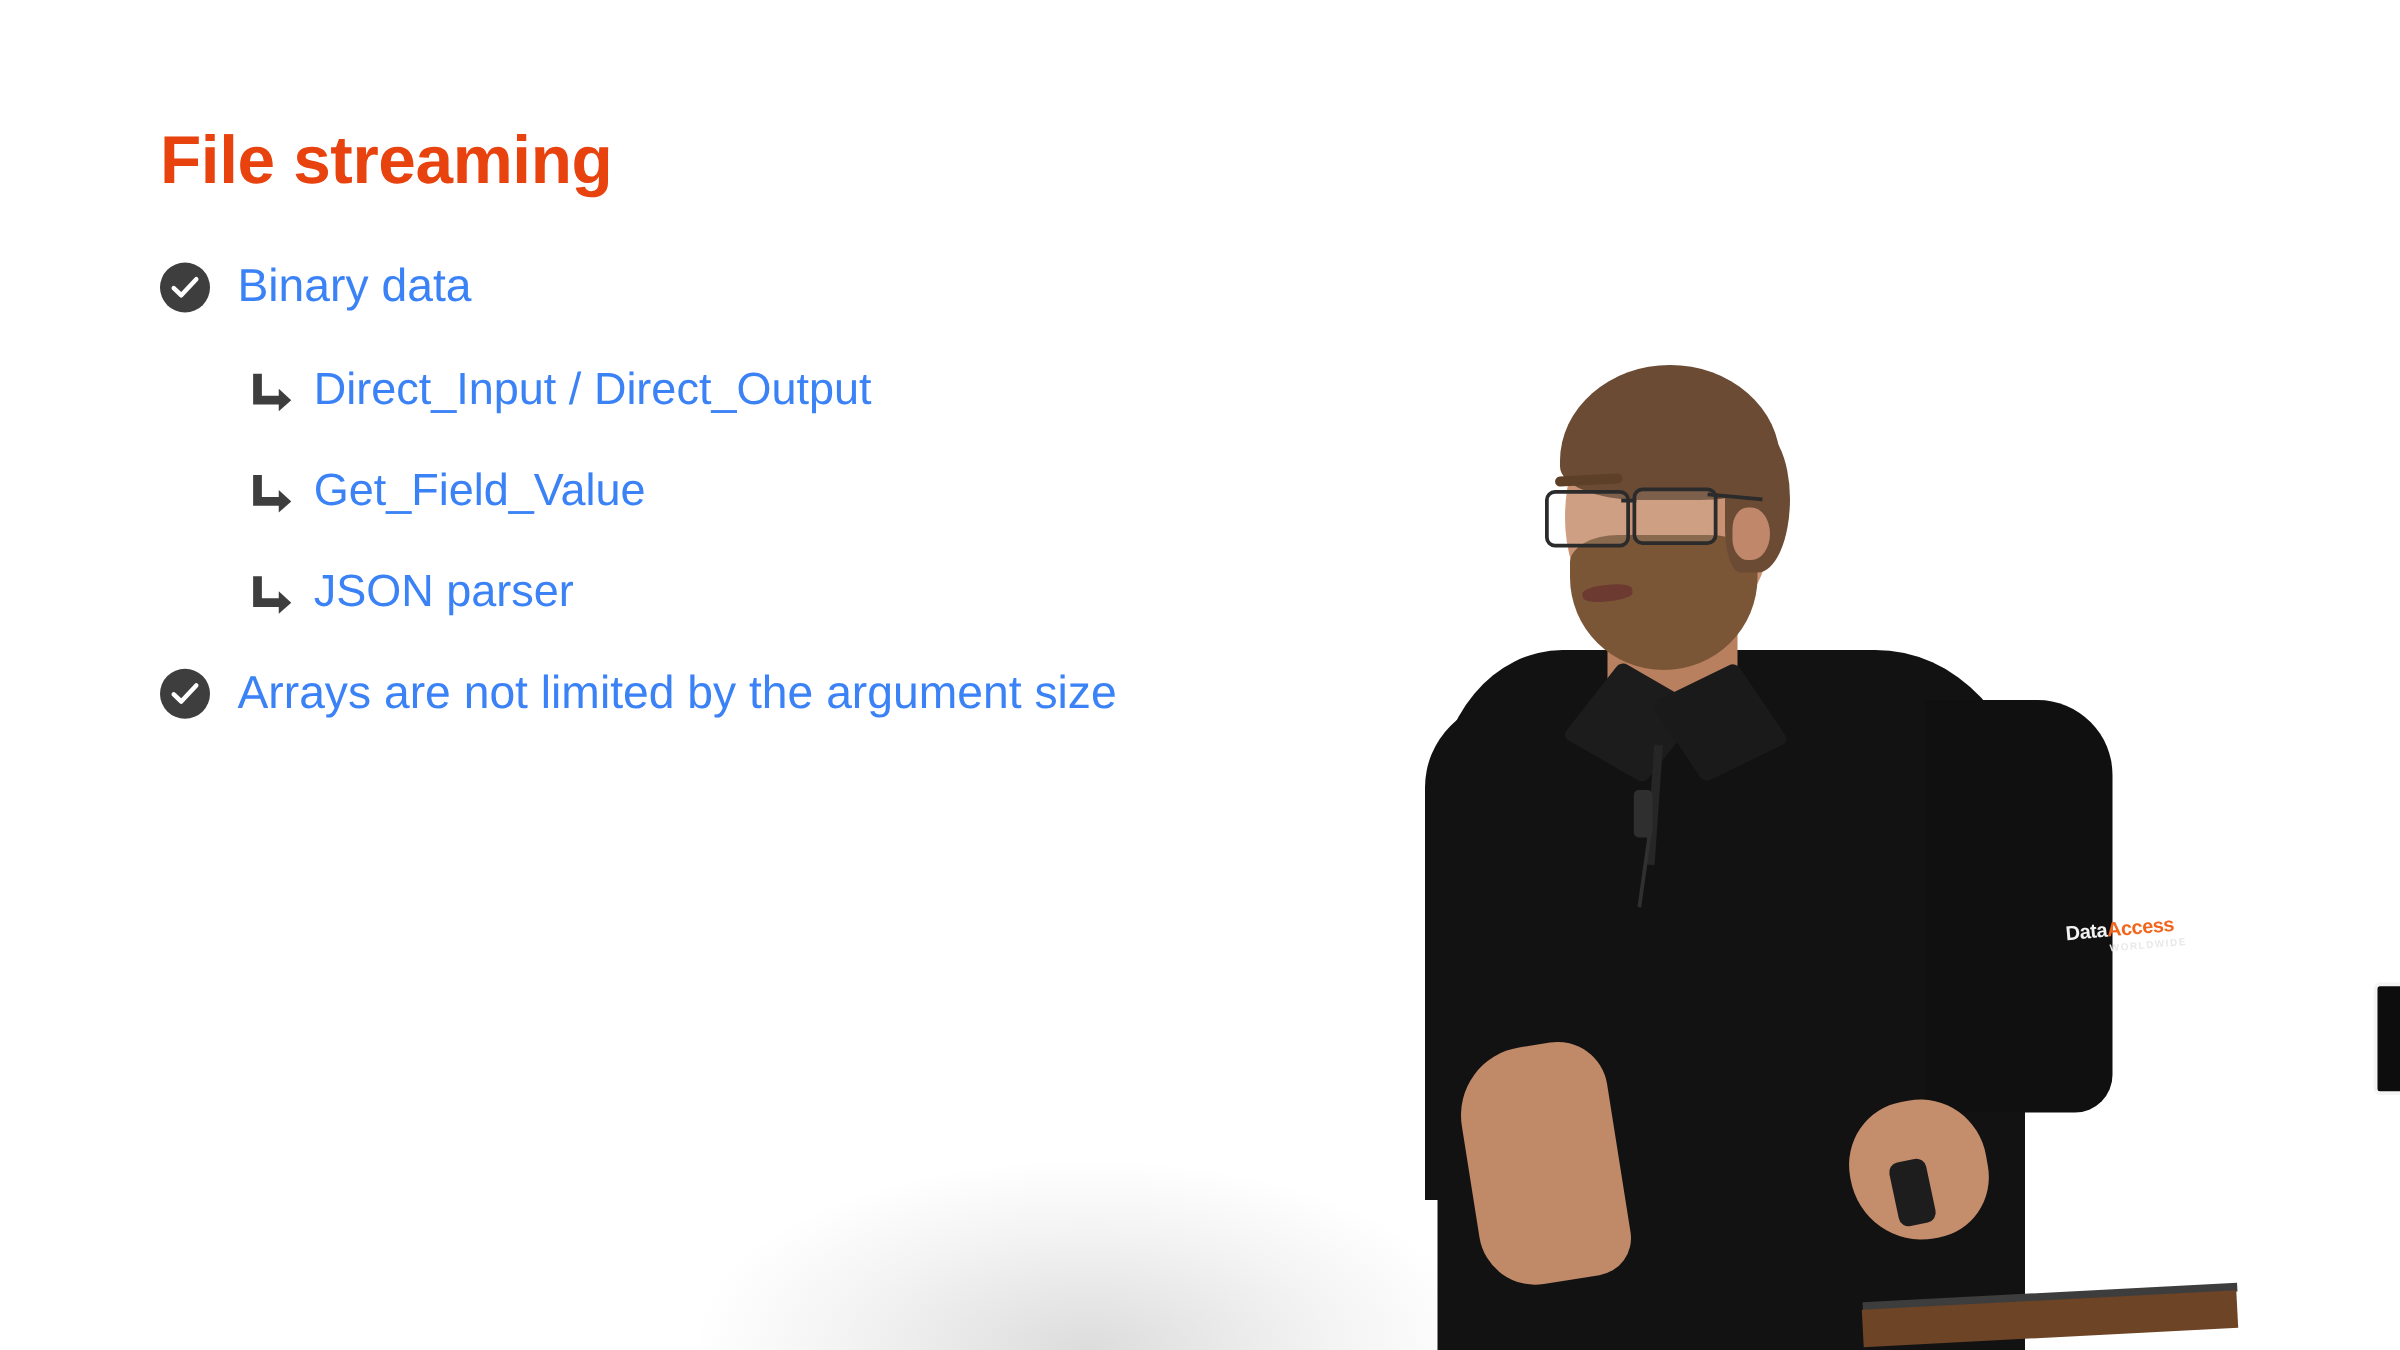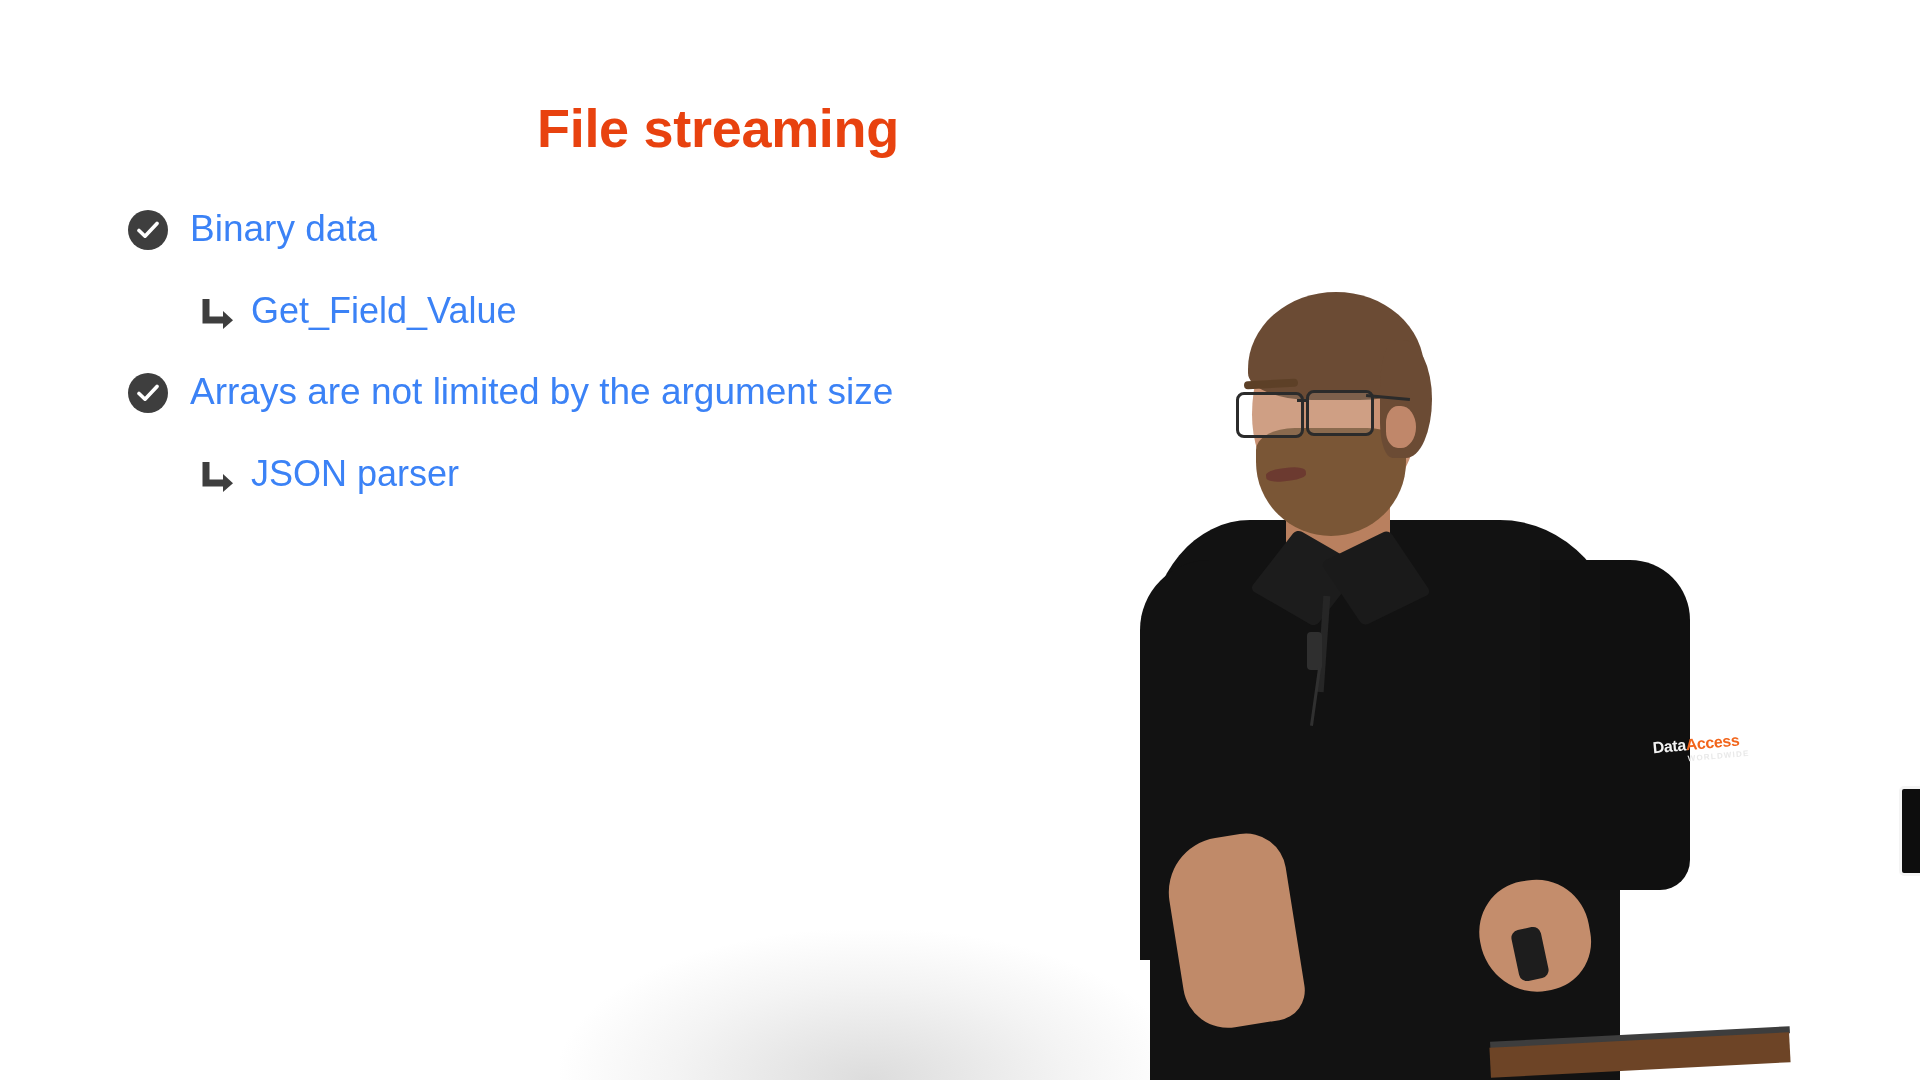--- a/index.html
+++ b/index.html
@@ -33,21 +33,20 @@
   }
 
   #slide-title {
     color: #e8420f;
     font-size: 54px;
     font-weight: bold;
     letter-spacing: -0.3px;
     line-height: 1.05;
     margin: 0 0 32px 0;
     white-space: nowrap;
-    text-align: center;
   }
 
   .bullet-list {
     list-style: none;
     margin: 0;
     padding: 0;
   }
 
   .bullet-row {
     display: flex;
@@ -419,50 +418,59 @@
       <li class="bullet-row level-1">
         <span class="check-icon">
           <svg width="22" height="20" viewBox="0 0 22 20" aria-hidden="true">
             <path d="M2 10.5 L8 16.2 L20 3.4" fill="none" stroke="#ffffff" stroke-width="3.6" stroke-linecap="round" stroke-linejoin="round"></path>
           </svg>
         </span>
         <span class="bullet-text">Binary data</span>
       </li>
 
 
+      <li class="bullet-row level-2">
+        <span class="arrow-icon">
+          <svg width="34" height="34" viewBox="0 0 34 34" aria-hidden="true">
+            <path d="M5 2 L5 23 L24 23" fill="none" stroke="currentColor" stroke-width="7" stroke-linecap="butt" stroke-linejoin="miter"></path>
+            <path d="M22 14 L32 23.2 L22 32 Z" fill="currentColor"></path>
+          </svg>
+        </span>
+        <span class="bullet-text">Direct_Input / Direct_Output</span>
+      </li>
 
       <li class="bullet-row level-2">
         <span class="arrow-icon">
           <svg width="34" height="34" viewBox="0 0 34 34" aria-hidden="true">
             <path d="M5 2 L5 23 L24 23" fill="none" stroke="currentColor" stroke-width="7" stroke-linecap="butt" stroke-linejoin="miter"></path>
             <path d="M22 14 L32 23.2 L22 32 Z" fill="currentColor"></path>
           </svg>
         </span>
         <span class="bullet-text">Get_Field_Value</span>
       </li>
 
 
 
-      <li class="bullet-row level-1">
-        <span class="check-icon">
-          <svg width="22" height="20" viewBox="0 0 22 20" aria-hidden="true">
-            <path d="M2 10.5 L8 16.2 L20 3.4" fill="none" stroke="#ffffff" stroke-width="3.6" stroke-linecap="round" stroke-linejoin="round"></path>
-          </svg>
-        </span>
-        <span class="bullet-text">Arrays are not limited by the argument size</span>
-      </li>
-
       <li class="bullet-row level-2">
         <span class="arrow-icon">
           <svg width="34" height="34" viewBox="0 0 34 34" aria-hidden="true">
             <path d="M5 2 L5 23 L24 23" fill="none" stroke="currentColor" stroke-width="7" stroke-linecap="butt" stroke-linejoin="miter"></path>
             <path d="M22 14 L32 23.2 L22 32 Z" fill="currentColor"></path>
           </svg>
         </span>
         <span class="bullet-text">JSON parser</span>
+      </li>
+
+      <li class="bullet-row level-1">
+        <span class="check-icon">
+          <svg width="22" height="20" viewBox="0 0 22 20" aria-hidden="true">
+            <path d="M2 10.5 L8 16.2 L20 3.4" fill="none" stroke="#ffffff" stroke-width="3.6" stroke-linecap="round" stroke-linejoin="round"></path>
+          </svg>
+        </span>
+        <span class="bullet-text">Arrays are not limited by the argument size</span>
       </li>
 
     </ul>
   </div>
 
   <div id="presenter-layer">
     <div id="floor-shadow"></div>
 
     <div id="upperarm"></div>
     <div id="torso"></div>

